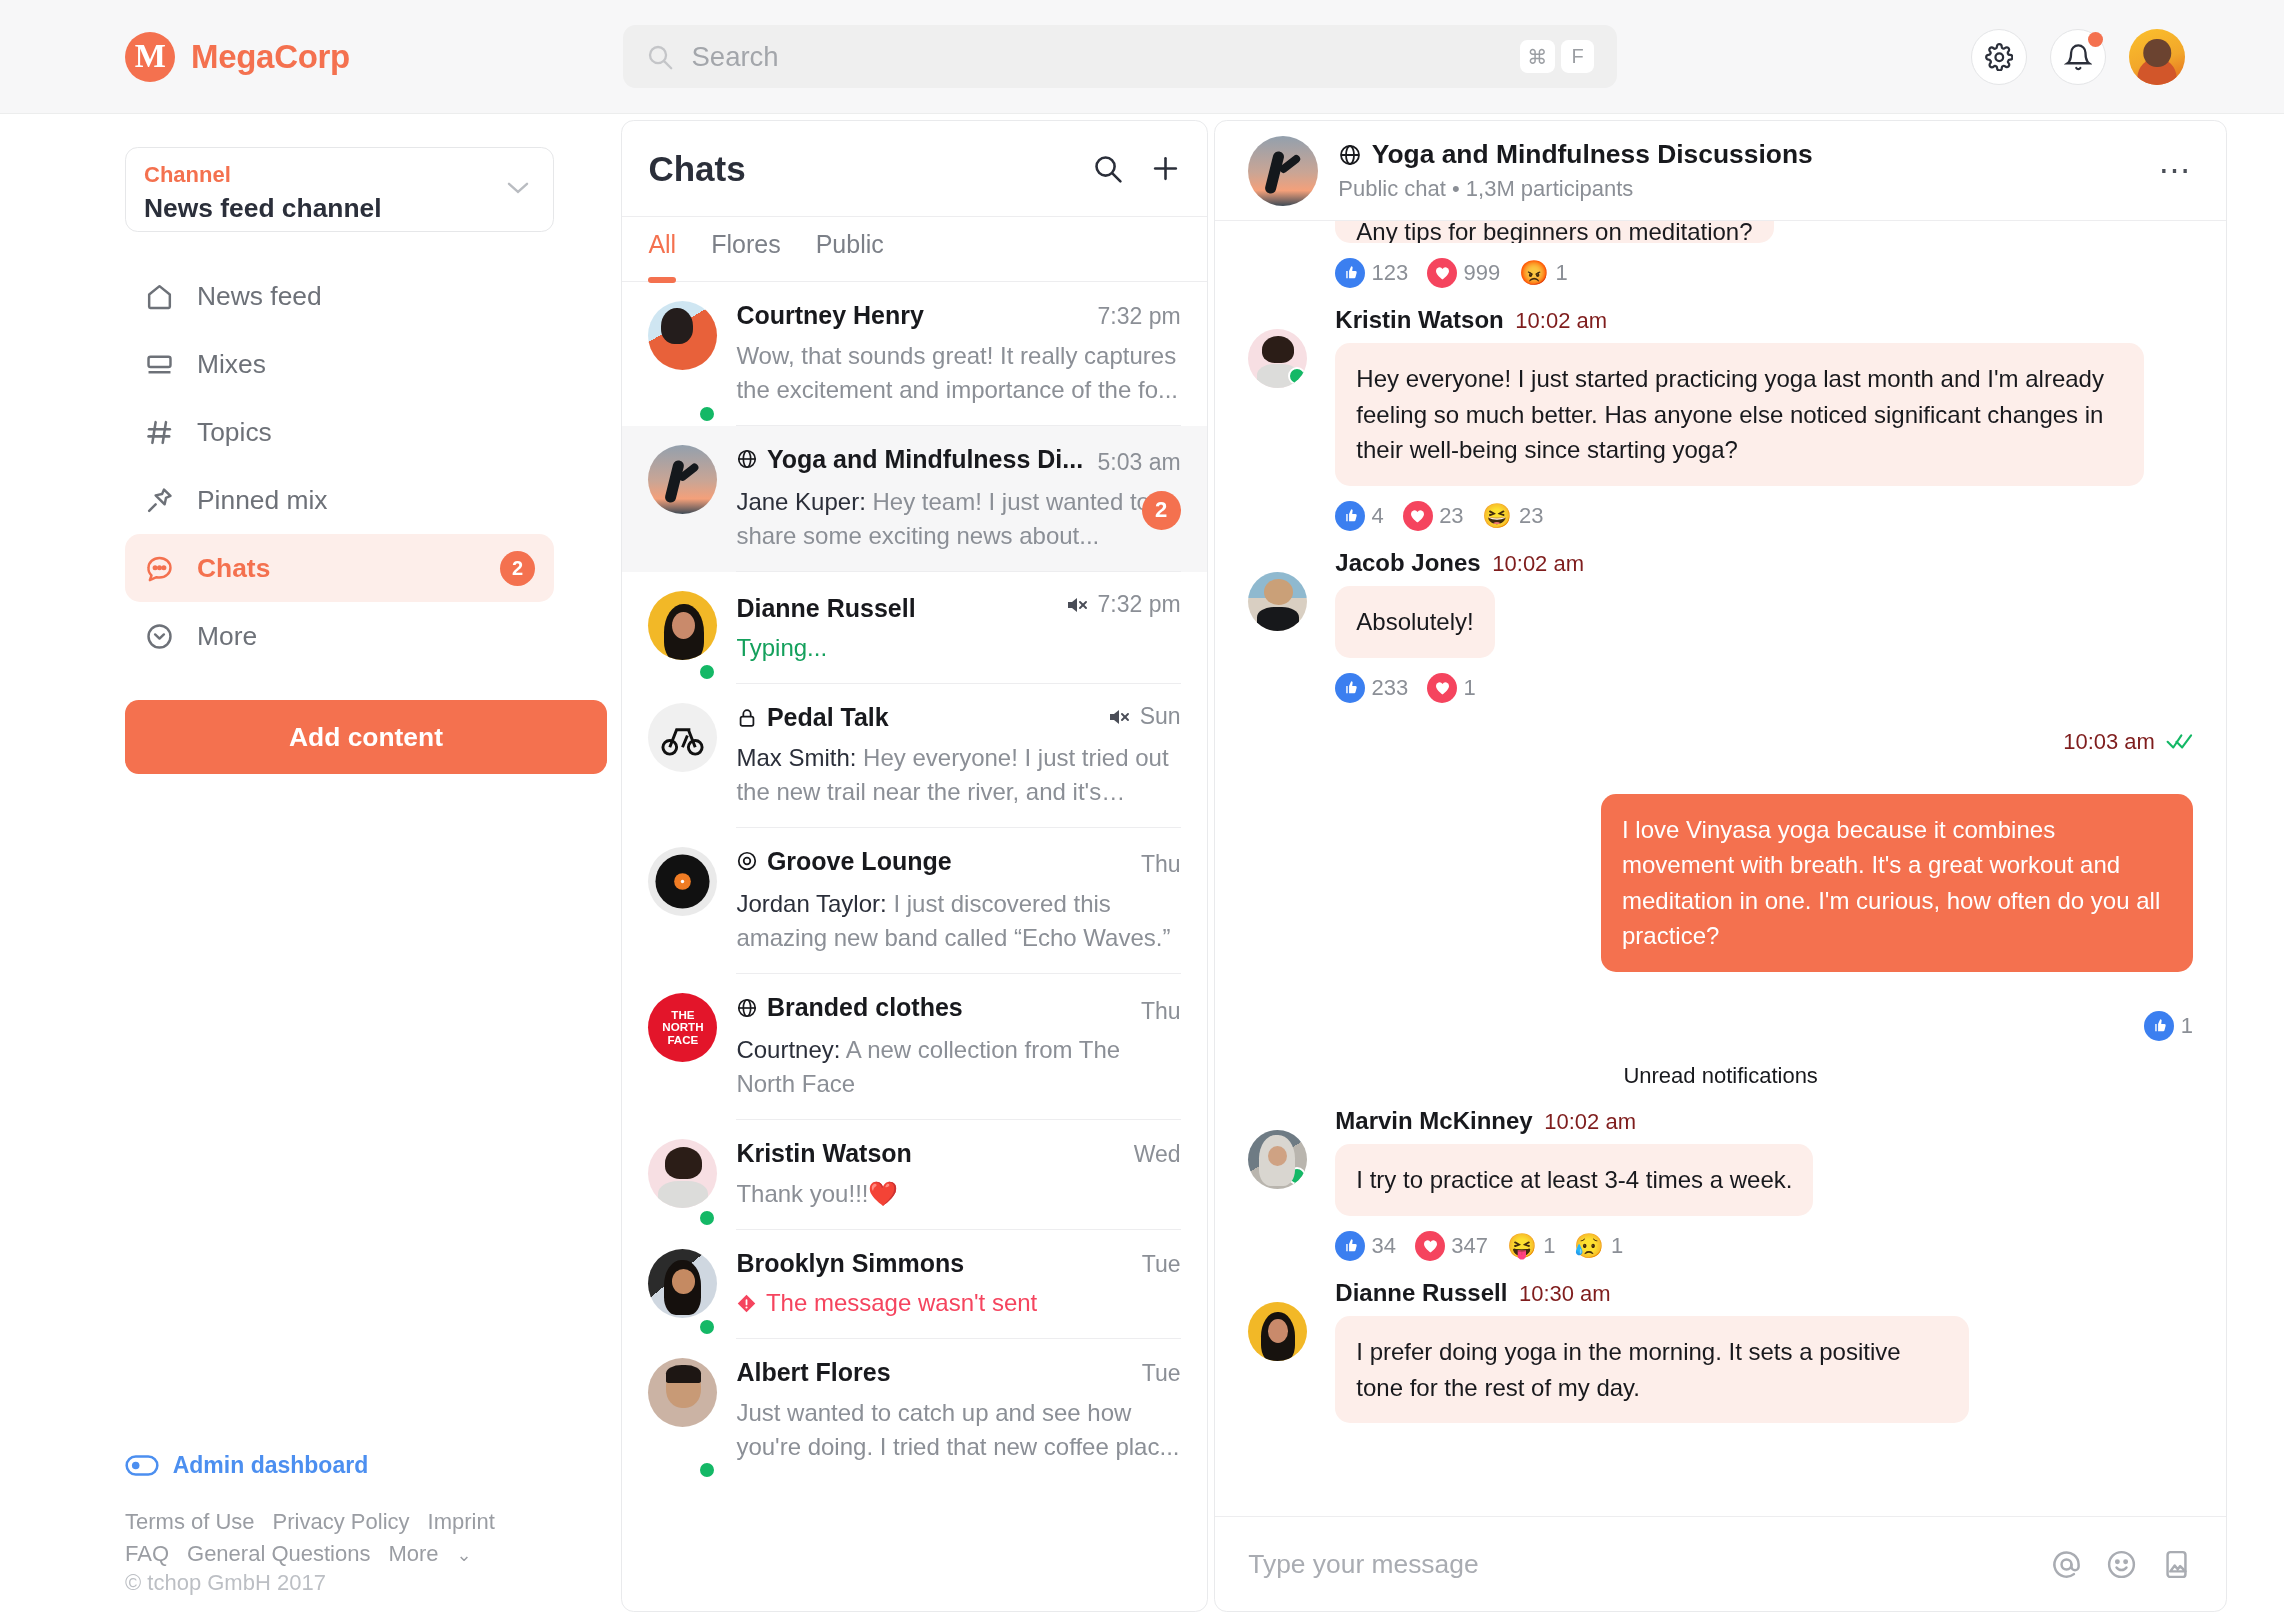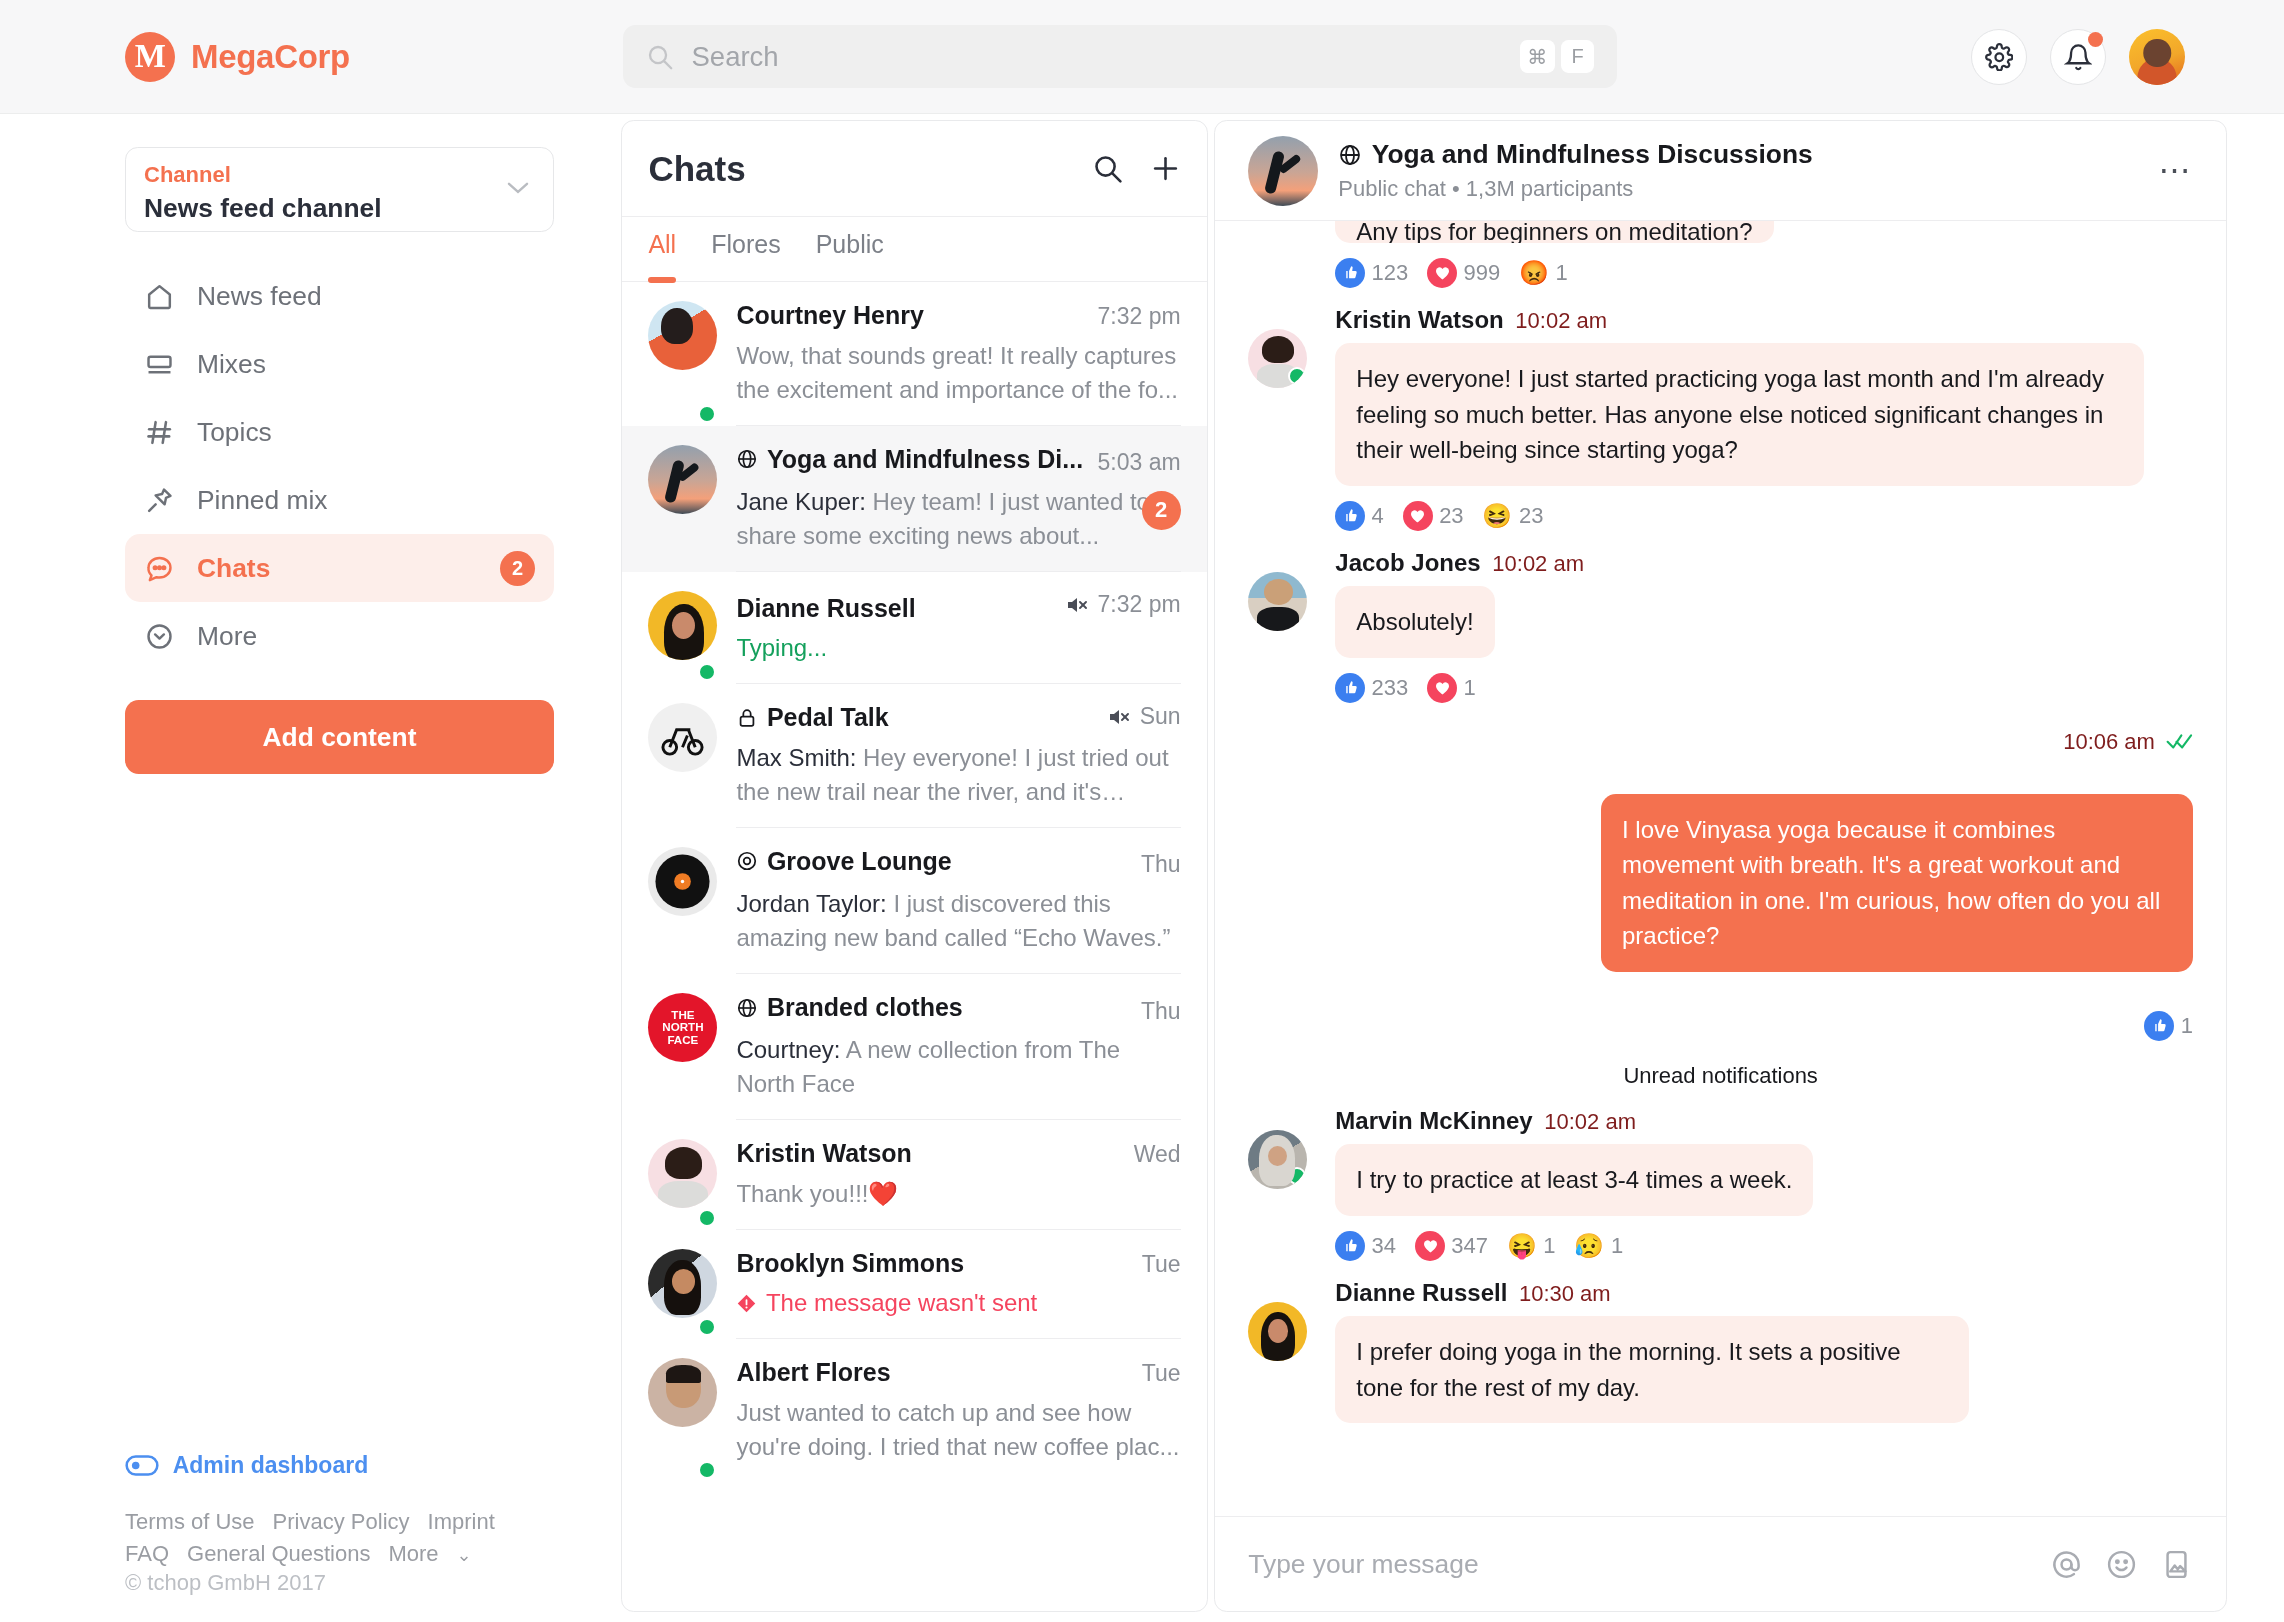--- a/index.html
+++ b/index.html
@@ -115,21 +115,21 @@
   .nav-item.active { background: #fdeeea; }
   .nav-item.active .nav-label { color: #f4714f; font-weight: 600; }
   .nav-item.active .ni svg { stroke: #f4714f; }
   .nav-count {
     margin-left: auto; width: 35px; height: 35px; border-radius: 50%;
     background: #f4714f; color: #fff; font-size: 20px; font-weight: 700;
     display: flex; align-items: center; justify-content: center;
   }
 
   .add-content {
-    margin-top: 30px; width: 429px; height: 74px;
+    margin-top: 30px; width: 482px; height: 74px;
     background: #f4714f; color: #fff; border: none; border-radius: 13.7px;
     font-size: 26.4px; font-weight: 700; cursor: pointer;
     font-family: "Liberation Sans", sans-serif;
   }
 
   .side-footer { position: absolute; left: 125px; bottom: 27.5px; width: 476px; }
   .admin-row { display: flex; align-items: center; gap: 13.7px; cursor: pointer; }
   .toggle-ico { width: 34px; height: 21px; }
   .admin-text { font-size: 23px; color: #4c8ff0; font-weight: 600; }
   .legal { margin-top: 26.4px; font-size: 22px; color: #9a9da3; line-height: 1.45; }
@@ -777,21 +777,21 @@
                     </svg>
                   </span>
                 <span class="rc">1</span>
               </div>
             </div>
           </div>
         </div>
 
         <div class="msg out" style="margin-top:26.4px;">
           <div class="out-head">
-            <span class="msg-time">10:06 am</span>
+            <span class="msg-time">10:03 am</span>
             <span class="ticks">
               <svg viewBox="0 0 34 22" fill="none" stroke="#14b866" stroke-width="2.6" stroke-linecap="round" stroke-linejoin="round">
                   <polyline points="2,12 9,19 19,4"></polyline>
                   <polyline points="13,12 20,19 31,4"></polyline>
                 </svg>
             </span>
           </div>
           <div class="out-bubble-wrap">
             <div class="bubble mine">I love Vinyasa yoga because it combines movement with breath. It's a great workout and meditation in one. I'm curious, how often do you all practice?</div>
           </div>

